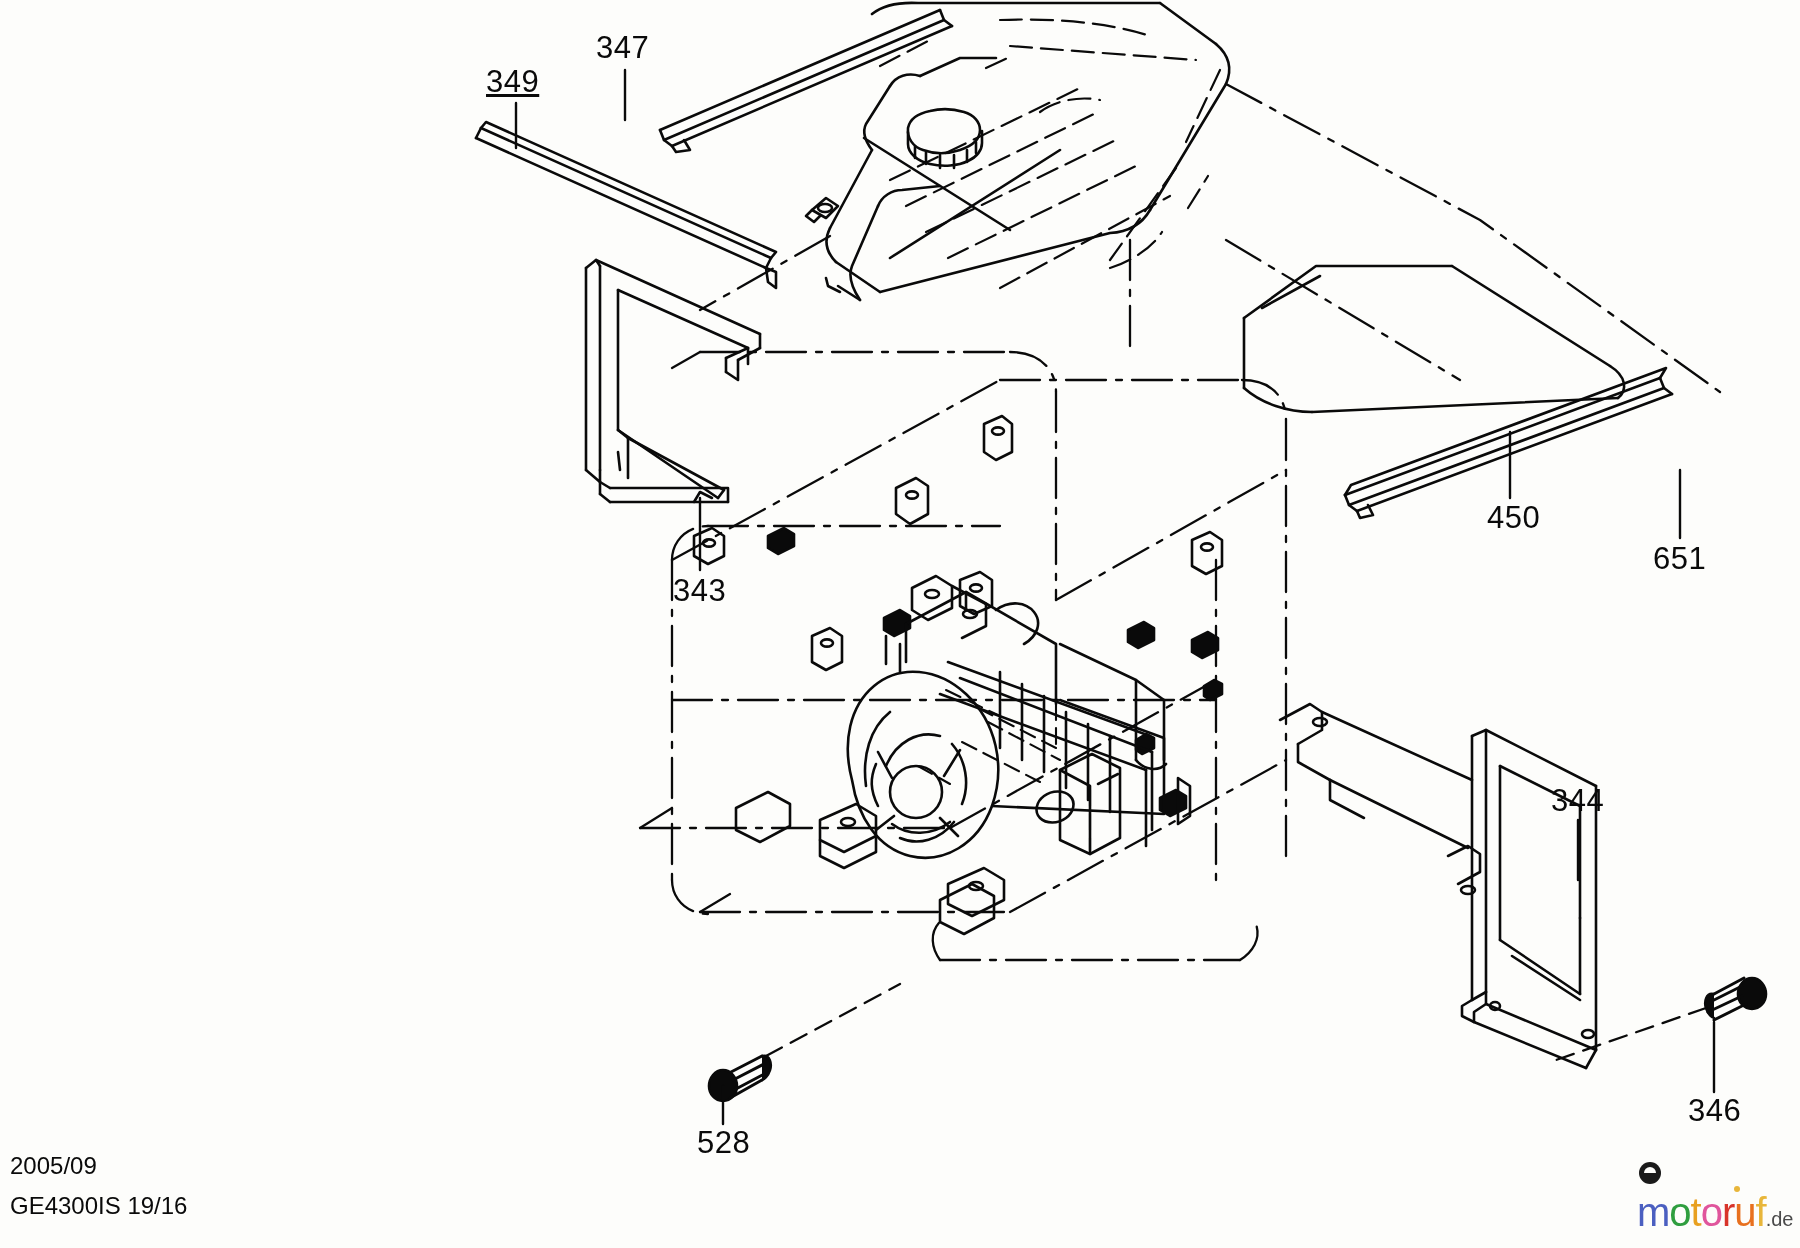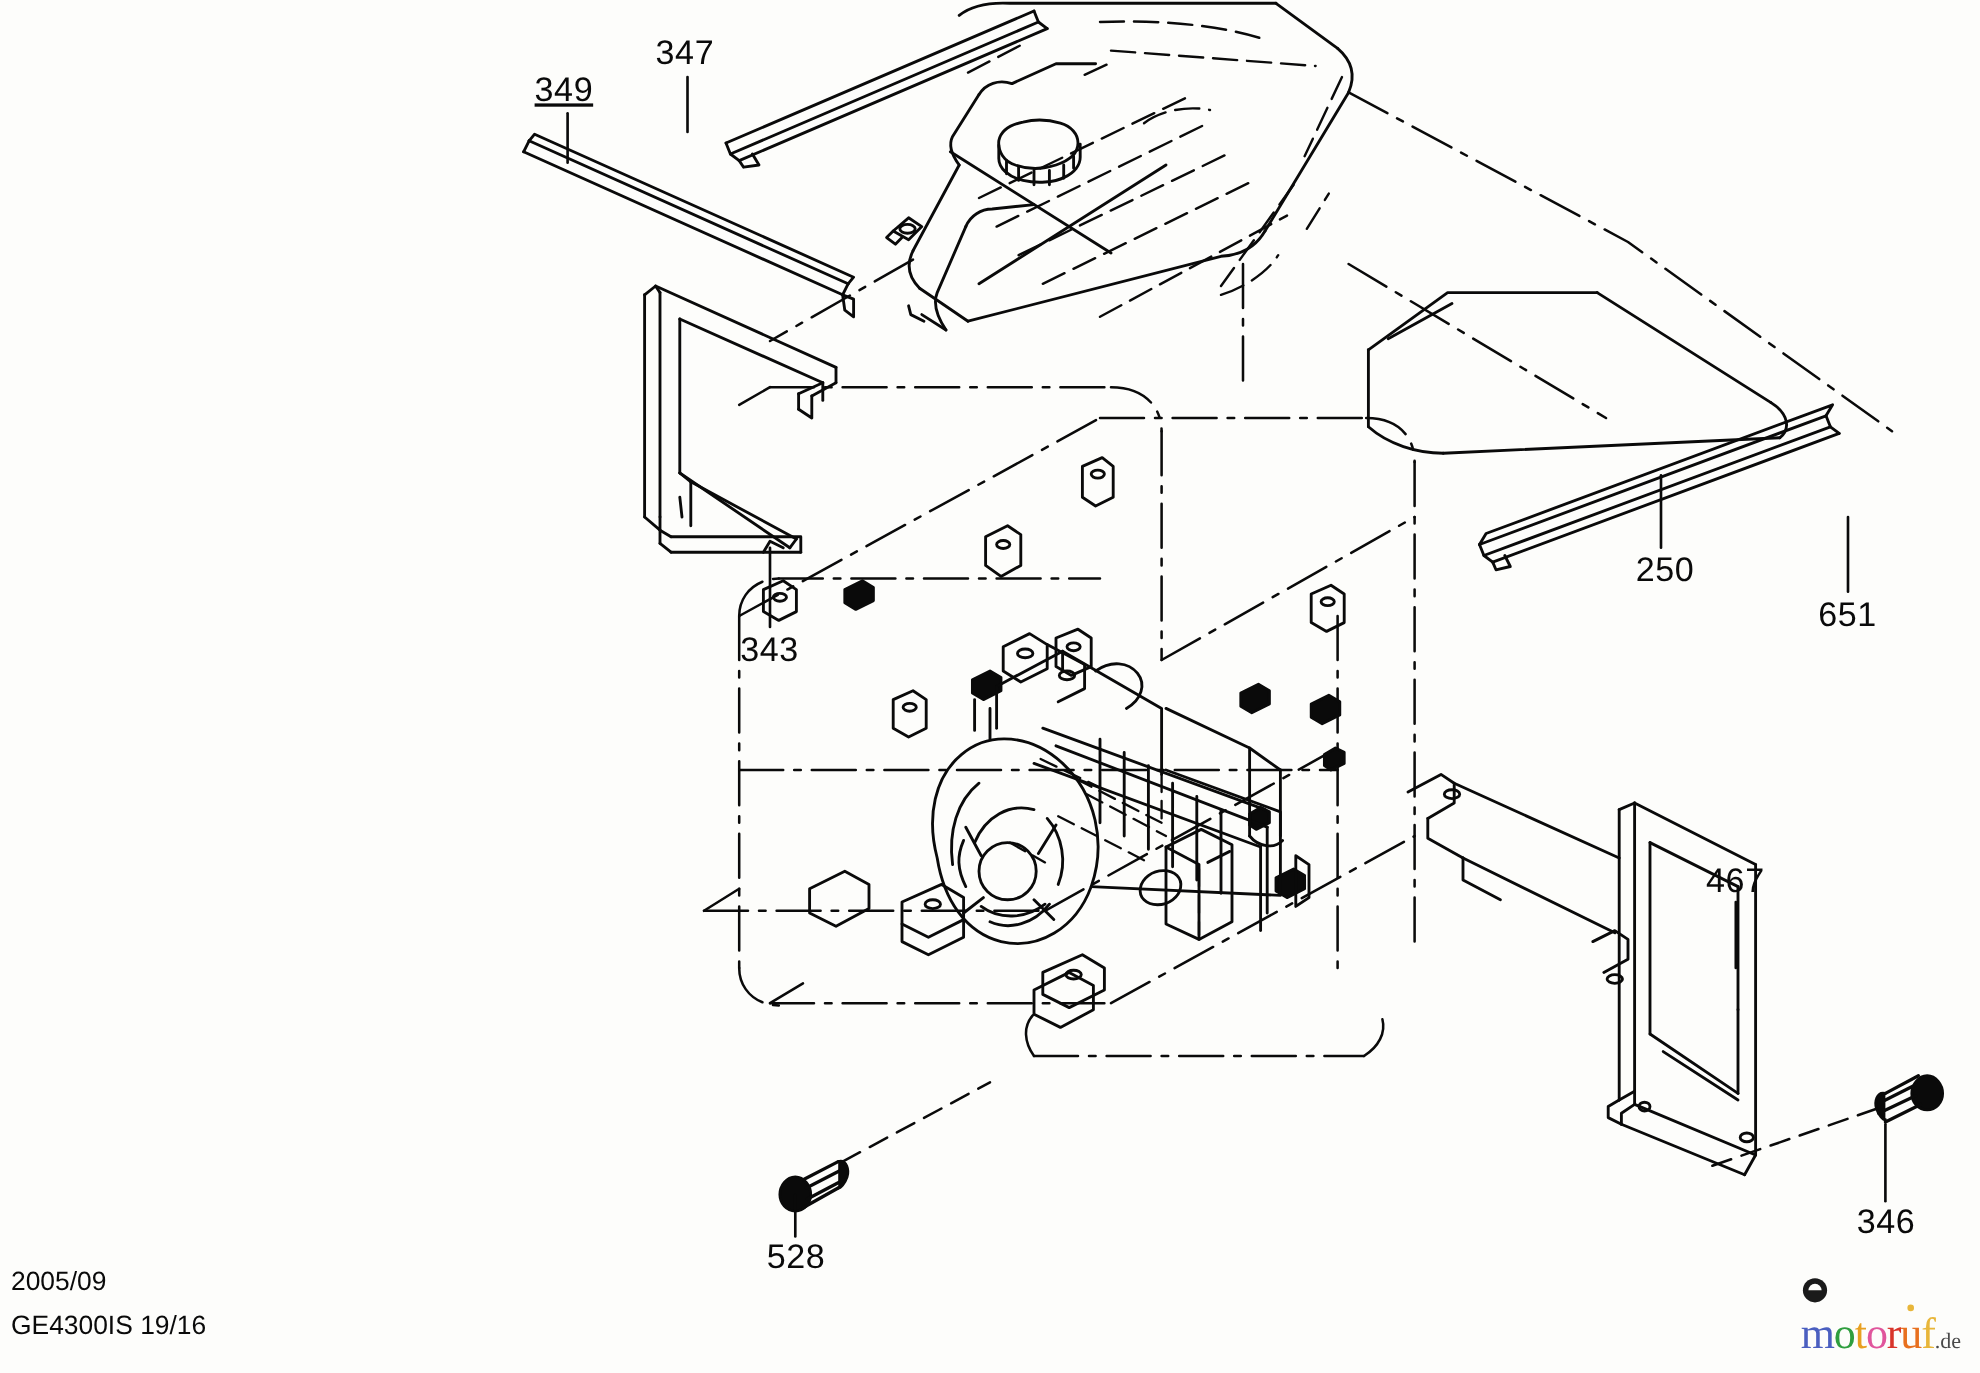--- a/index.html
+++ b/index.html
@@ -6,21 +6,21 @@
   body{width:1800px;height:1248px;position:relative;overflow:hidden;
        font-family:"Liberation Sans",sans-serif;color:#111;}
   #diagram-root{position:absolute;inset:0;}
   svg#parts-svg{position:absolute;left:0;top:0;width:1800px;height:1248px;}
   .callout-label{position:absolute;font-size:31px;letter-spacing:.5px;color:#0a0a0a;
                  font-family:"Liberation Sans",sans-serif;white-space:nowrap;}
   .footer-text{position:absolute;font-size:24px;color:#0a0a0a;white-space:nowrap;
                font-family:"Liberation Sans",sans-serif;}
   #footer-date{left:10px;top:1152px;}
   #footer-model{left:10px;top:1192px;}
-  #brand-logo{position:absolute;left:1637px;top:1192px;font-family:Liberation Serif, serif;
+  #brand-logo{position:absolute;left:1637px;top:1192px;font-family:Liberation Sans, sans-serif;
               font-size:40px;letter-spacing:-1px;line-height:1;white-space:nowrap;text-align:center;}
   #brand-logo .l{display:inline-block;}
   #brand-logo .tld{font-size:20px;color:#4a4a4a;letter-spacing:0;}
   #brand-dot{position:absolute;left:1734px;top:1186px;width:6px;height:6px;border-radius:50%;
              background:#e8b63a;}
   #brand-mark{position:absolute;left:1637px;top:1160px;width:26px;height:26px;}
 </style>
 </head>
 <body>
 
@@ -344,23 +344,23 @@
       <path d="M1578,820 L1578,880"></path>
       <path d="M1714,1022 L1714,1092"></path>
       <path d="M723,1086 L723,1124"></path>
     </g>
   </g>
 </svg>
 
 <div class="callout-label" style="left:486px;top:64px;text-decoration:underline;">349</div>
 <div class="callout-label" style="left:596px;top:30px;">347</div>
 <div class="callout-label" style="left:673px;top:573px;">343</div>
-<div class="callout-label" style="left:1487px;top:500px;">250</div>
+<div class="callout-label" style="left:1487px;top:500px;">450</div>
 <div class="callout-label" style="left:1653px;top:541px;">651</div>
-<div class="callout-label" style="left:1551px;top:783px;">467</div>
+<div class="callout-label" style="left:1551px;top:783px;">344</div>
 <div class="callout-label" style="left:1688px;top:1093px;">346</div>
 <div class="callout-label" style="left:697px;top:1125px;">528</div>
 
 <div class="footer-text" id="footer-date">2005/09</div>
 <div class="footer-text" id="footer-model">GE4300IS 19/16</div>
 
 <svg id="brand-mark" viewBox="0 0 26 26">
   <circle cx="13" cy="13" r="11" fill="#1a1a1a"></circle>
   <path d="M7 13 a6 6 0 0 1 12 0 z" fill="#fdfdfb"></path>
 </svg>

